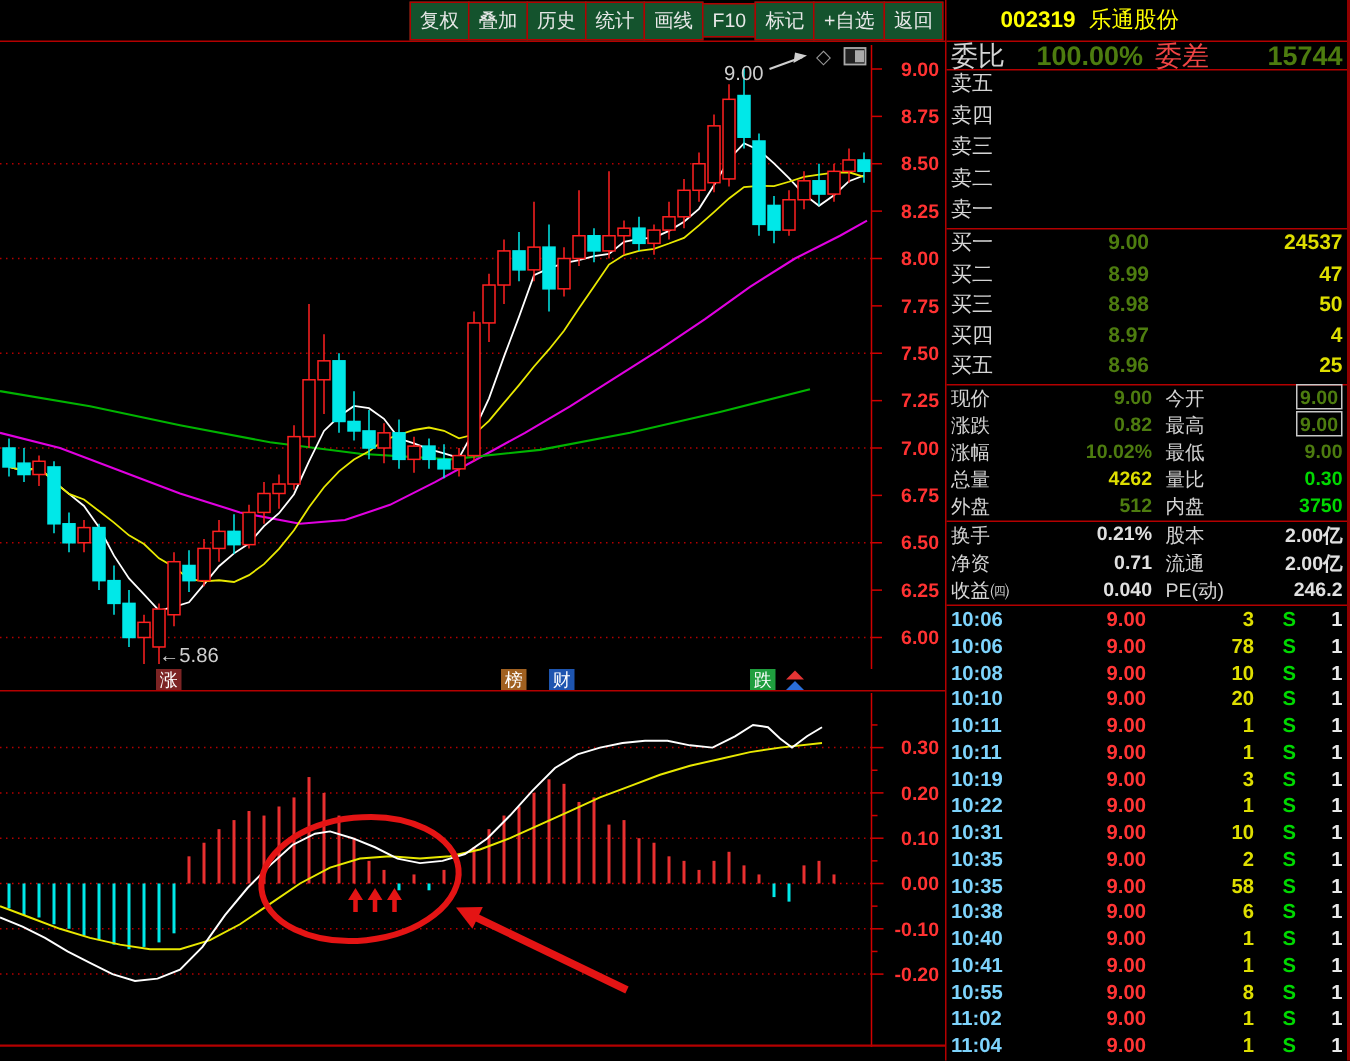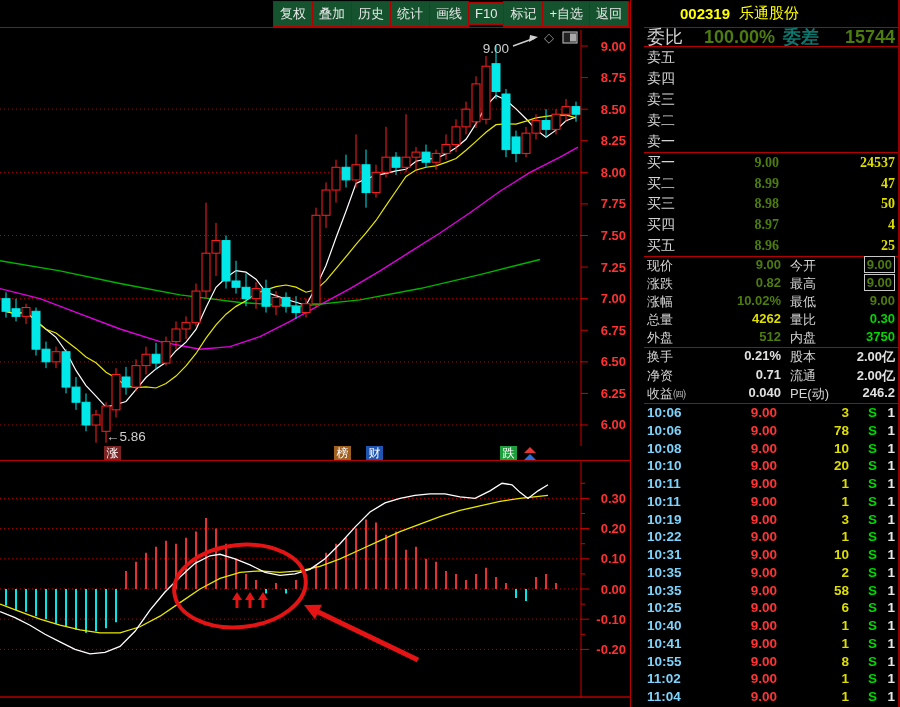--- a/index.html
+++ b/index.html
@@ -12,32 +12,32 @@
           padding:3px 6px;background:#14532d;white-space:nowrap;cursor:default;}
   #main-chart{position:absolute;left:0;top:28px;}
   .status-bar{position:absolute;left:0;top:446px;width:630px;height:15px;box-sizing:border-box;
               border-bottom:1px solid #b40000;background:#000;}
   .badge{position:absolute;top:0;height:14px;min-width:15px;text-align:center;
          color:#fff;font-size:12px;line-height:14px;padding:0 1px;}
   .sort-icon{position:absolute;top:1px;width:0;height:0;}
   #macd-panel{position:absolute;left:0;top:462px;}
   
   .rpanel{position:absolute;left:630px;top:0;width:270px;height:707px;box-sizing:border-box;
-          border-left:1px solid #b40000;border-right:2px solid #900000;background:#000;padding-left:13px;}
+          border-left:1px solid #b40000;border-right:2px solid #900000;background:#000;}
   .title-bar{height:28px;box-sizing:border-box;border-bottom:1px solid #b40000;
              display:flex;align-items:center;}
   .stock-code{color:#ffff00;font-weight:bold;font-size:15px;margin-left:36px;}
   .stock-name{color:#ffff00;font-size:15px;margin-left:9px;}
   .weibi-row{height:19px;box-sizing:border-box;border-bottom:1px solid #b40000;
              display:flex;align-items:center;padding:0 3px;font-size:18px;}
   .wb-l{color:#d4d4d4;width:44px;}
   .wb-v{width:84px;text-align:right;font-weight:bold;}
-  .wb-l2{color:#0f766e;width:46px;margin-left:8px;font-weight:bold;}
+  .wb-l2{color:#ef4444;width:46px;margin-left:8px;}
   .wb-v2{flex:1;text-align:right;font-weight:bold;}
-  .ob-row{display:flex;align-items:center;height:21px;padding:0 3px;font-family:Liberation Serif, serif;}
+  .ob-row{display:flex;height:21px;padding:0 3px;}
   .ob-row.bid{height:20.6px;}
   .ob-label{width:62px;color:#d4d4d4;font-size:14px;}
   .ob-price{width:70px;text-align:right;font-weight:bold;font-size:14px;}
   .ob-vol{flex:1;text-align:right;font-weight:bold;font-size:14px;}
   .sep{height:0;border-top:1px solid #b40000;}
   .q-row{display:flex;height:18.1px;padding:0 3px;font-size:13px;}
   .q-l{color:#d4d4d4;width:58px;}
   .q-v1{width:76px;text-align:right;font-weight:bold;}
   .q-l2{color:#d4d4d4;width:56px;margin-left:9px;}
   .q-v2{flex:1;text-align:right;font-weight:bold;}
@@ -523,21 +523,21 @@
         <span class="t-n">1</span>
       </div>
       <div class="tick-row">
         <span class="t-time">10:35</span>
         <span class="t-price">9.00</span>
         <span class="t-vol">58</span>
         <span class="t-s">S</span>
         <span class="t-n">1</span>
       </div>
       <div class="tick-row">
-        <span class="t-time">10:25</span>
+        <span class="t-time">10:38</span>
         <span class="t-price">9.00</span>
         <span class="t-vol">6</span>
         <span class="t-s">S</span>
         <span class="t-n">1</span>
       </div>
       <div class="tick-row">
         <span class="t-time">10:40</span>
         <span class="t-price">9.00</span>
         <span class="t-vol">1</span>
         <span class="t-s">S</span>

